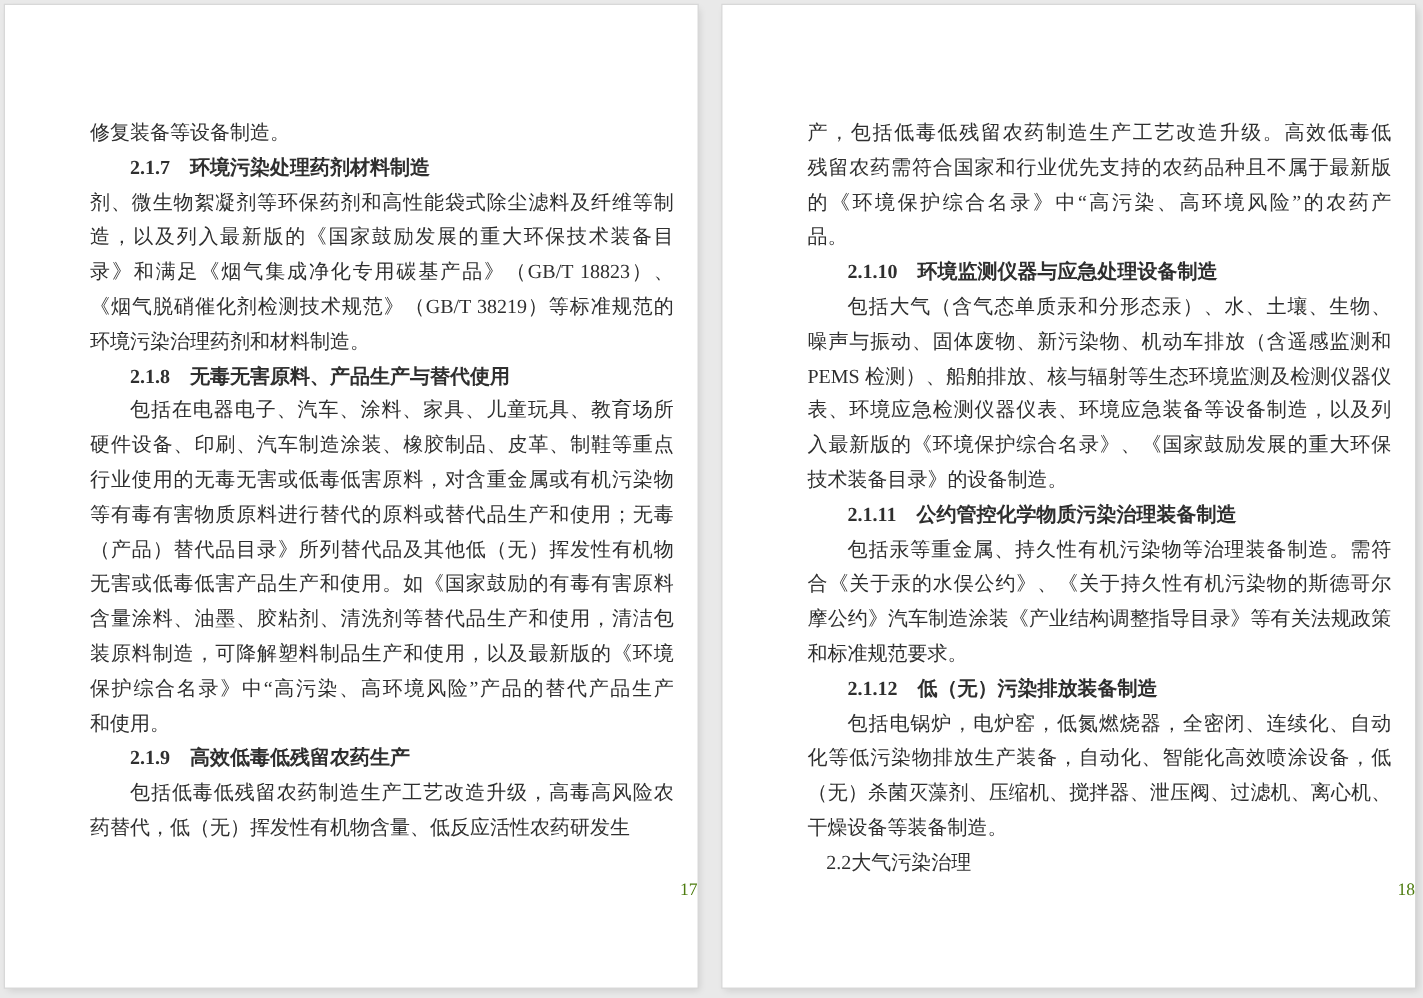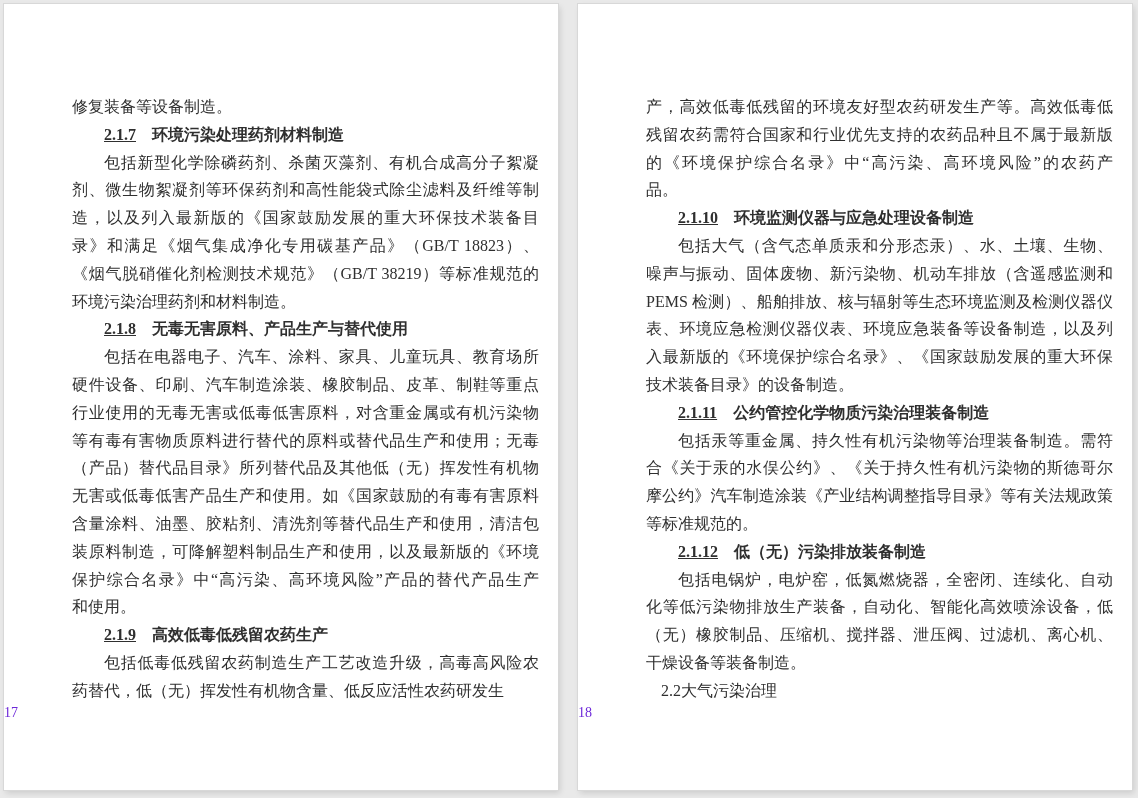--- a/index.html
+++ b/index.html
@@ -35,41 +35,40 @@
     white-space:nowrap;
     overflow:visible;
   }
   .line.fill{
     white-space:normal;
     text-align:justify;
     text-align-last:justify;
   }
   .line.ind{ text-indent:32px; }
   .line.hd{ font-weight:bold; text-indent:32px; }
-  .line.hd .num{ margin-right:16px;text-decoration:underline; }
+  .line.hd .num{ margin-right:16px; }
   .line.sec{ font-weight:normal; text-indent:15px; }
   .pagenum{
     position:absolute;
     top:701px; left:0;
     width:100%;
-    text-align:left;
+    text-align:right;
     font-size:14px;
-    color:#6d28d9;
+    color:#4d7c0f;
   }
 </style>
 </head>
 <body>
 
 <div class="spread">
 
   <div class="page left">
     <div class="textcol">
         <div class="line">修复装备等设备制造。</div>
         <div class="line hd"><span class="num">2.1.7</span><span class="ttl">环境污染处理药剂材料制造</span></div>
-        <div class="line fill ind">包括新型化学除磷药剂、杀菌灭藻剂、有机合成高分子絮凝</div>
         <div class="line fill">剂、微生物絮凝剂等环保药剂和高性能袋式除尘滤料及纤维等制</div>
         <div class="line fill">造，以及列入最新版的《国家鼓励发展的重大环保技术装备目</div>
         <div class="line fill">录》和满足《烟气集成净化专用碳基产品》（GB/T 18823）、</div>
         <div class="line fill">《烟气脱硝催化剂检测技术规范》（GB/T 38219）等标准规范的</div>
         <div class="line">环境污染治理药剂和材料制造。</div>
         <div class="line hd"><span class="num">2.1.8</span><span class="ttl">无毒无害原料、产品生产与替代使用</span></div>
         <div class="line fill ind">包括在电器电子、汽车、涂料、家具、儿童玩具、教育场所</div>
         <div class="line fill">硬件设备、印刷、汽车制造涂装、橡胶制品、皮革、制鞋等重点</div>
         <div class="line fill">行业使用的无毒无害或低毒低害原料，对含重金属或有机污染物</div>
         <div class="line fill">等有毒有害物质原料进行替代的原料或替代品生产和使用；无毒</div>
@@ -81,39 +80,39 @@
         <div class="line">和使用。</div>
         <div class="line hd"><span class="num">2.1.9</span><span class="ttl">高效低毒低残留农药生产</span></div>
         <div class="line fill ind">包括低毒低残留农药制造生产工艺改造升级，高毒高风险农</div>
         <div class="line">药替代，低（无）挥发性有机物含量、低反应活性农药研发生</div>
       </div>
     <div class="pagenum">17</div>
   </div>
 
   <div class="page right">
     <div class="textcol">
-        <div class="line fill">产，高效低毒低残留的环境友好型农药研发生产等。高效低毒低</div>
+        <div class="line fill">产，包括低毒低残留农药制造生产工艺改造升级。高效低毒低</div>
         <div class="line fill">残留农药需符合国家和行业优先支持的农药品种且不属于最新版</div>
         <div class="line fill">的《环境保护综合名录》中“高污染、高环境风险”的农药产</div>
         <div class="line">品。</div>
         <div class="line hd"><span class="num">2.1.10</span><span class="ttl">环境监测仪器与应急处理设备制造</span></div>
         <div class="line fill ind">包括大气（含气态单质汞和分形态汞）、水、土壤、生物、</div>
         <div class="line fill">噪声与振动、固体废物、新污染物、机动车排放（含遥感监测和</div>
         <div class="line fill">PEMS 检测）、船舶排放、核与辐射等生态环境监测及检测仪器仪</div>
         <div class="line fill">表、环境应急检测仪器仪表、环境应急装备等设备制造，以及列</div>
         <div class="line fill">入最新版的《环境保护综合名录》、《国家鼓励发展的重大环保</div>
         <div class="line">技术装备目录》的设备制造。</div>
         <div class="line hd"><span class="num">2.1.11</span><span class="ttl">公约管控化学物质污染治理装备制造</span></div>
         <div class="line fill ind">包括汞等重金属、持久性有机污染物等治理装备制造。需符</div>
         <div class="line fill">合《关于汞的水俣公约》、《关于持久性有机污染物的斯德哥尔</div>
         <div class="line fill">摩公约》汽车制造涂装《产业结构调整指导目录》等有关法规政策</div>
-        <div class="line">等标准规范的。</div>
+        <div class="line">和标准规范要求。</div>
         <div class="line hd"><span class="num">2.1.12</span><span class="ttl">低（无）污染排放装备制造</span></div>
         <div class="line fill ind">包括电锅炉，电炉窑，低氮燃烧器，全密闭、连续化、自动</div>
         <div class="line fill">化等低污染物排放生产装备，自动化、智能化高效喷涂设备，低</div>
-        <div class="line fill">（无）橡胶制品、压缩机、搅拌器、泄压阀、过滤机、离心机、</div>
+        <div class="line fill">（无）杀菌灭藻剂、压缩机、搅拌器、泄压阀、过滤机、离心机、</div>
         <div class="line">干燥设备等装备制造。</div>
         <div class="line sec"><span class="num">2.2</span><span class="ttl">大气污染治理</span></div>
       </div>
     <div class="pagenum">18</div>
   </div>
 
 </div>
 
 </body></html>

